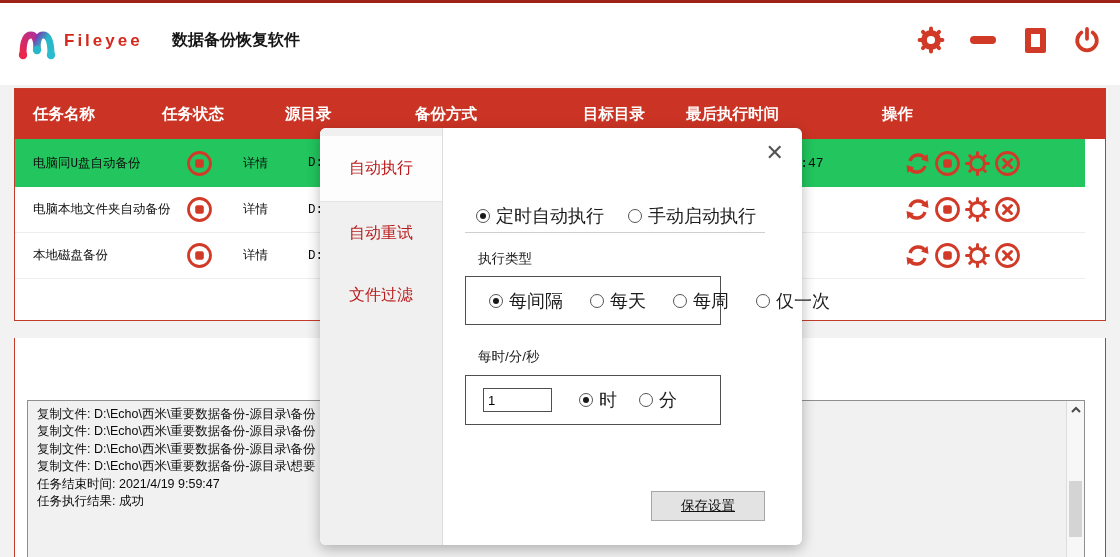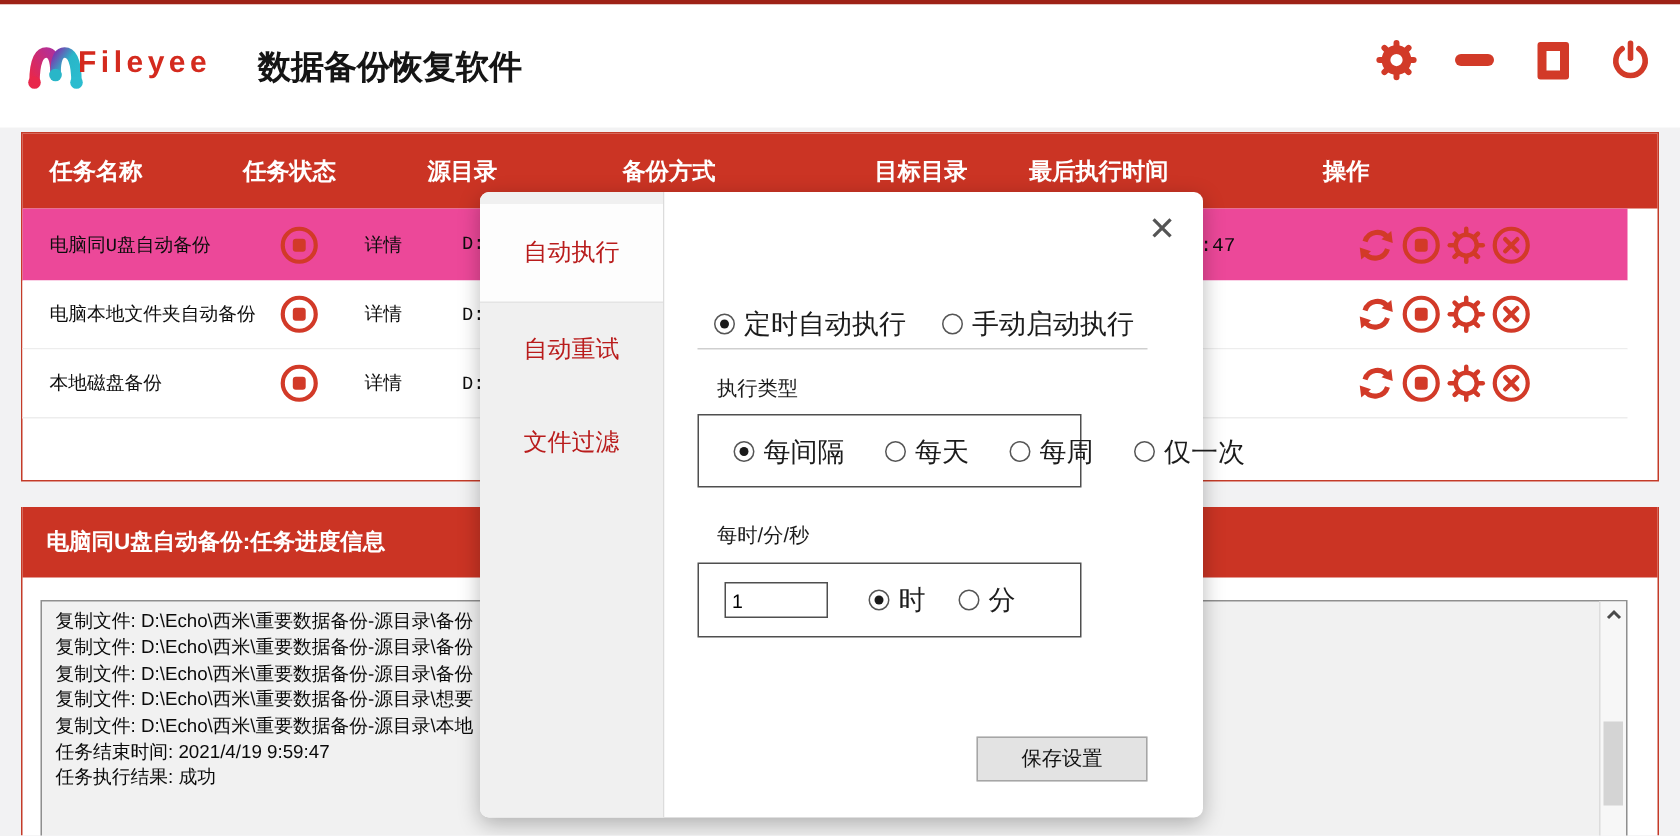--- a/index.html
+++ b/index.html
@@ -4,33 +4,33 @@
 <style>
   * { margin:0; padding:0; box-sizing:border-box; }
   html,body { width:1120px; height:557px; }
   body {
     position:relative; overflow:hidden; background:#f2f2f3;
     font-family:"Liberation Sans","DejaVu Sans",sans-serif; color:#111;
   }
   .topline { position:absolute; left:0; top:0; width:100%; height:3px; background:#9e2217; }
   .titlebar { position:absolute; left:0; top:3px; width:100%; height:82px; background:#ffffff; }
   .logo { position:absolute; left:15px; top:21px; }
-  .brand { position:absolute; left:52px; top:28px; font-size:20px; font-weight:bold; color:#d42a1e; letter-spacing:3px; }
-  .apptitle { position:absolute; left:172px; top:27px; font-size:22px; font-weight:bold; color:#151515; }
+  .brand { position:absolute; left:64px; top:28px; font-size:17px; font-weight:bold; color:#d42a1e; letter-spacing:3px; }
+  .apptitle { position:absolute; left:172px; top:27px; font-size:16px; font-weight:bold; color:#151515; }
   .wincontrols { position:absolute; right:18px; top:17px; height:40px; display:flex; align-items:center; gap:22px; }
   .wincontrols .wc { width:30px; height:30px; display:flex; align-items:center; justify-content:center; cursor:pointer; }
   .min-dash { width:26px; height:8px; background:#d23a28; border-radius:4px; }
   .max-box { width:21px; height:25px; border:6px solid #d23a28; border-radius:2px; }
 
   
   .panel { position:absolute; left:14px; top:88px; width:1092px; height:233px; background:#ffffff; border:1px solid #c43b28;font-family:Liberation Mono, monospace; }
   .thead { position:relative; height:50px; background:#cb3424; }
   .thead .th { position:absolute; top:0; height:50px; display:flex; align-items:center; color:#ffffff; font-size:15.5px; font-weight:bold; }
   .trow { position:relative; height:46px; margin-right:20px; border-bottom:1px solid #ededed; background:#ffffff; }
-  .trow.hl { background:#ec4899; border-bottom:none; height:48px; }
+  .trow.hl { background:#22c55e; border-bottom:none; height:48px; }
   .trow .cell { position:absolute; top:0; height:100%; display:flex; align-items:center; font-size:12.5px; color:#0d0d0d; white-space:nowrap; }
   .stopicon { width:27px; height:27px; }
   .ops { position:absolute; left:889px; top:0; height:100%; display:flex; align-items:center; gap:3px; }
   .ops svg { width:27px; height:27px; cursor:pointer; }
 
   
   .ppanel { position:absolute; left:14px; top:338px; width:1092px; height:219px; background:#ffffff; border-left:1px solid #c43b28; border-right:1px solid #c43b28; }
   .phead { height:47px; background:#cb3424; display:flex; align-items:center; padding-left:16px; color:#ffffff; font-size:15px; font-weight:bold; }
   .logbox { position:absolute; left:12px; top:62px; width:1058px; height:200px; background:#f1f1f1; border:1px solid #8f8f8f; }
   .loglines { position:absolute; left:0; top:0; right:18px; bottom:0; padding:5px 4px 0 9px; overflow:hidden; }
@@ -49,21 +49,21 @@
   .radio.sel::after { content:''; position:absolute; left:3px; top:3px; width:6px; height:6px; border-radius:50%; background:#1a1a1a; }
   .ritem { display:flex; align-items:center; gap:6px; font-size:18px; color:#1c1c1c; cursor:pointer; white-space:nowrap; }
   .drow1 { position:absolute; left:156px; top:76px; display:flex; gap:24px; }
   .dhr { position:absolute; left:145px; top:104px; width:300px; border-top:1px solid #cfcfcf; }
   .dlabel { position:absolute; left:158px; font-size:13.5px; color:#1c1c1c; }
   .gbox { position:absolute; left:145px; width:256px; border:1px solid #4f4f4f; display:flex; align-items:center; }
   .gbox1 { top:148px; height:49px; padding-left:23px; gap:0; }
   .gbox1 .ritem { margin-right:0; }
   .gbox2 { top:247px; height:50px; padding-left:17px; }
   .numinput { width:69px; height:24px; border:1px solid #4f4f4f; font-size:13px; padding:0 4px; font-family:inherit; }
-  .savebtn { position:absolute; left:331px; top:363px; width:114px; height:30px; background:#e3e3e3; border:1px solid #a6a6a6; font-size:13.5px; color:#111; font-family:inherit; cursor:pointer; }
+  .savebtn { position:absolute; left:331px; top:363px; width:114px; height:30px; background:#e3e3e3; border:1px solid #a6a6a6; font-size:13.5px; color:#111; font-family:inherit; cursor:pointer;text-decoration:underline; }
 </style>
 </head>
 <body>
 
 <div class="topline"></div>
 
 <div class="titlebar">
   <span class="logo">
     <svg width="44" height="40" viewBox="0 0 44 40">
       <defs>
@@ -258,28 +258,26 @@
           <g stroke="#d23a28" stroke-width="3" stroke-linecap="round">
             <line x1="9.5" y1="9.5" x2="17.5" y2="17.5"></line>
             <line x1="17.5" y1="9.5" x2="9.5" y2="17.5"></line>
           </g>
         </svg>
     </div>
   </div>
 </div>
 
 <div class="ppanel">
-  <div class="phead">电脑同U盘自动备份:任务进度信息</div>
   <div class="logbox">
     <div class="loglines">
       <div class="logline">复制文件: D:\Echo\西米\重要数据备份-源目录\备份</div>
       <div class="logline">复制文件: D:\Echo\西米\重要数据备份-源目录\备份</div>
       <div class="logline">复制文件: D:\Echo\西米\重要数据备份-源目录\备份</div>
       <div class="logline">复制文件: D:\Echo\西米\重要数据备份-源目录\想要</div>
-      <div class="logline">复制文件: D:\Echo\西米\重要数据备份-源目录\本地</div>
       <div class="logline">任务结束时间: 2021/4/19 9:59:47</div>
       <div class="logline">任务执行结果: 成功</div>
     </div>
     <div class="vscroll">
       <span class="varrow" style="top:1px">
         <svg width="12" height="8" viewBox="0 0 12 8">
             <path d="M2 6 L6 2 L10 6" fill="none" stroke="#4a4a4a" stroke-width="2"></path>
           </svg>
       </span>
       <span class="vthumb"></span>

